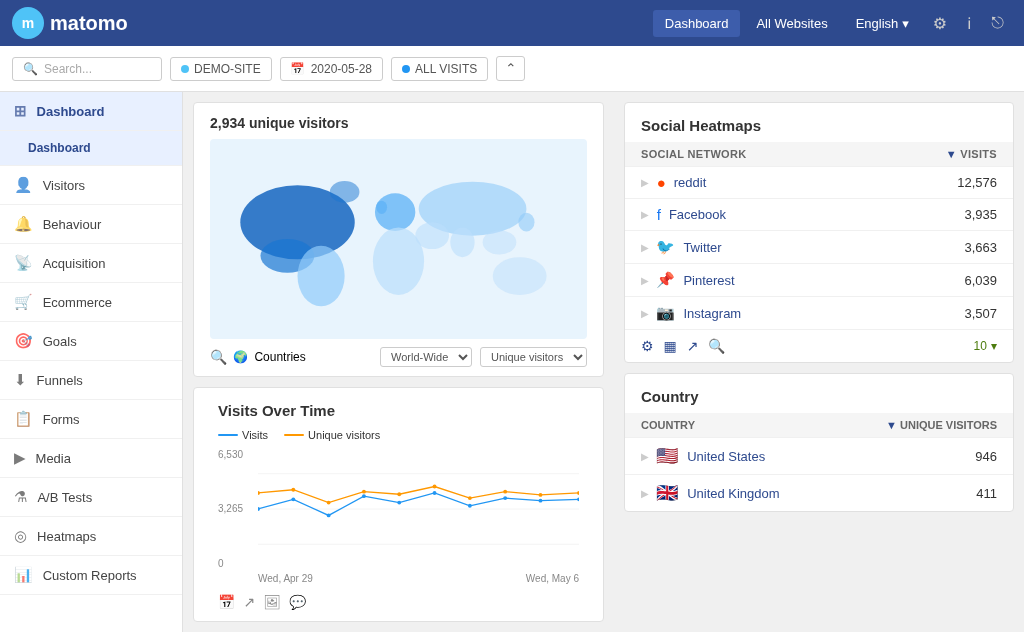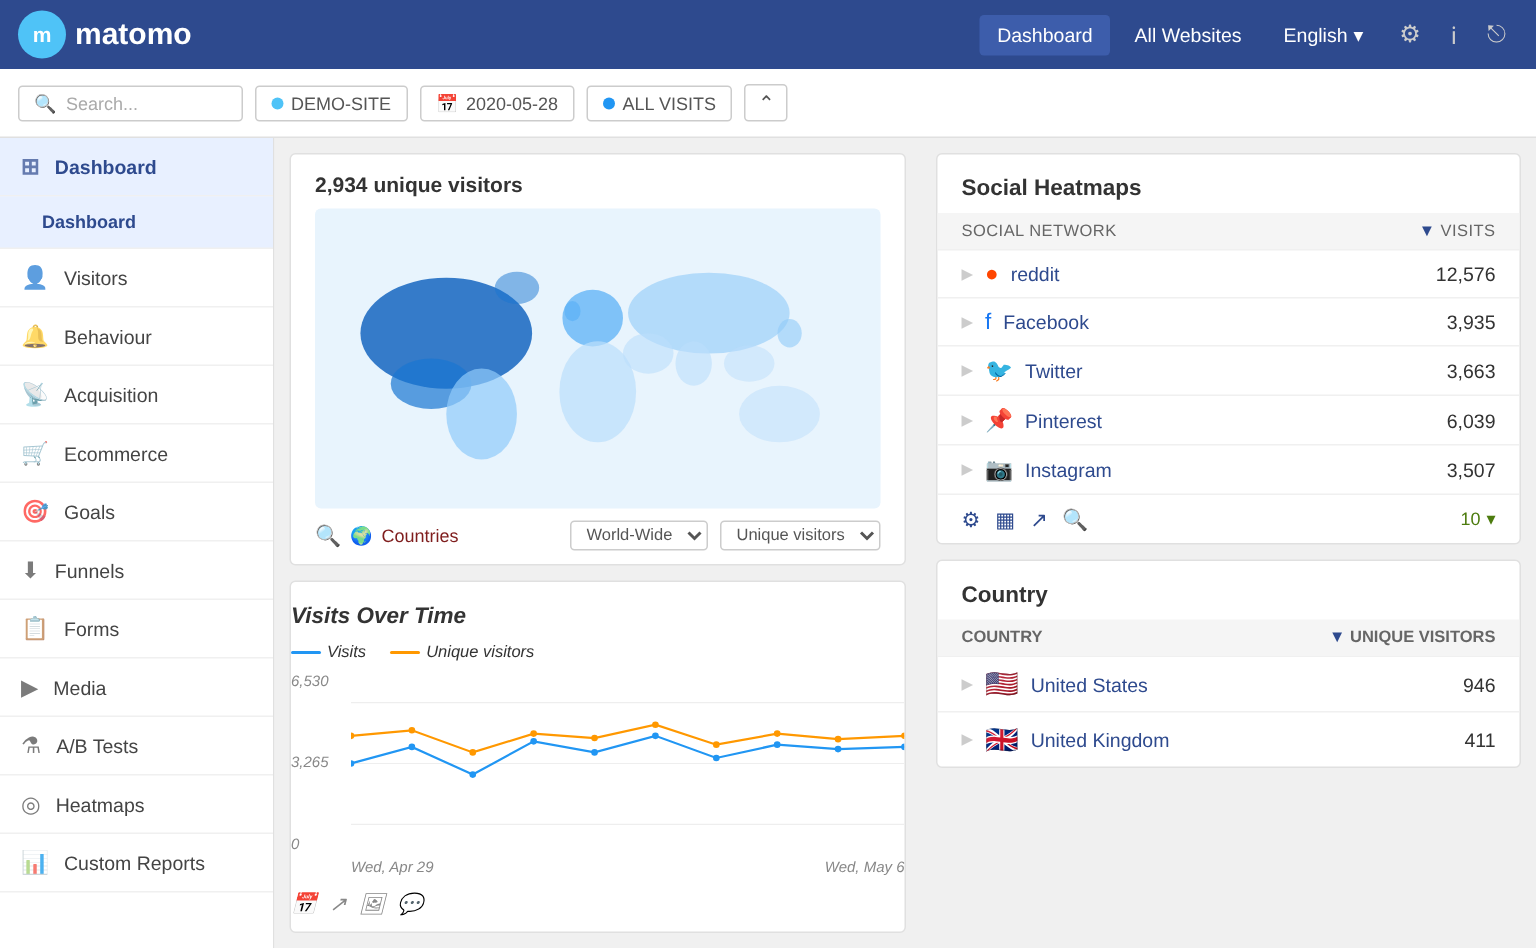--- a/index.html
+++ b/index.html
@@ -177,21 +177,21 @@
     .map-select {
       border: 1px solid #ccc;
       border-radius: 3px;
       padding: 2px 6px;
       font-size: 11px;
       color: #555;
       background: #fff;
     }
 
     
-    .chart-card { padding: 14px 0; font-style: italic; }
+    .chart-card { padding: 14px 24px; }
     .chart-title { font-size: 15px; font-weight: 600; margin-bottom: 10px; }
     .chart-legend { display: flex; gap: 16px; font-size: 11px; margin-bottom: 8px; }
     .legend-item { display: flex; align-items: center; gap: 4px; }
     .legend-dot { width: 10px; height: 2px; border-radius: 1px; }
     .chart-area {
       width: 100%;
       height: 120px;
       position: relative;
     }
     .chart-labels {
@@ -221,21 +221,21 @@
     .chart-footer-icon { font-size: 14px; cursor: pointer; }
 
     
     .social-header { padding: 14px 16px 8px; font-size: 15px; font-weight: 600; }
     .table-header {
       display: flex;
       justify-content: space-between;
       padding: 6px 16px;
       background: #f5f5f5;
       font-size: 11px;
-      font-weight: 400;
+      font-weight: 700;
       color: #666;
       text-transform: uppercase;
       letter-spacing: 0.3px;
     }
     .table-header .sort-icon { color: #2e4a8e; }
     .table-row {
       display: flex;
       align-items: center;
       padding: 7px 16px;
       border-top: 1px solid #f0f0f0;
@@ -417,21 +417,21 @@
 
               <ellipse cx="200" cy="45" rx="22" ry="16" fill="#1976d2" opacity="0.5"></ellipse>
 
               <ellipse cx="255" cy="68" rx="8" ry="10" fill="#64b5f6" opacity="0.9"></ellipse>
             </svg>
           </div>
           <div class="map-footer">
             <div class="map-footer-left">
               <span style="color:#888; font-size:14px;">🔍</span>
               <span style="color:#2196f3;">🌍</span>
-              <a style="color:#7f1d1d; text-decoration:none;">Countries</a>
+              <a style="color:#000000; text-decoration:none;">Countries</a>
             </div>
             <div class="map-selects">
               <select class="map-select">
                 <option>World-Wide</option>
               </select>
               <select class="map-select">
                 <option>Unique visitors</option>
               </select>
             </div>
           </div>

